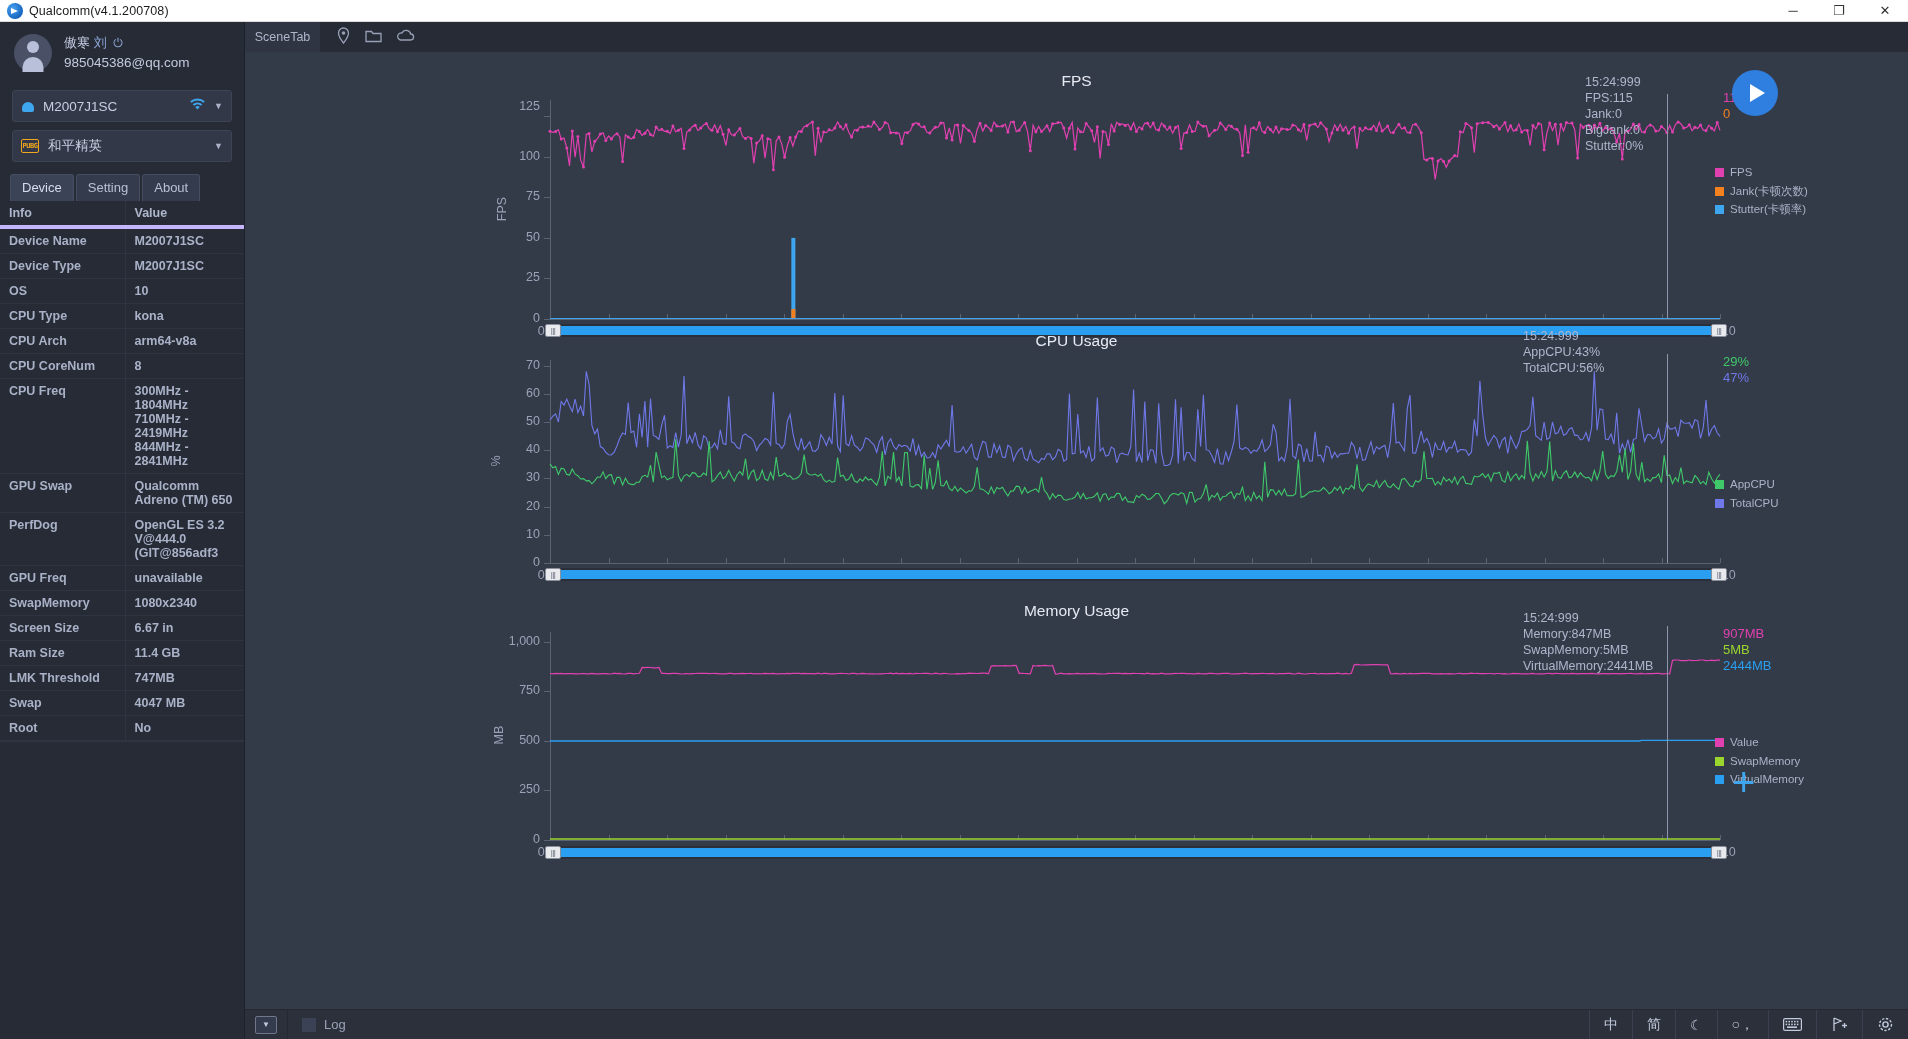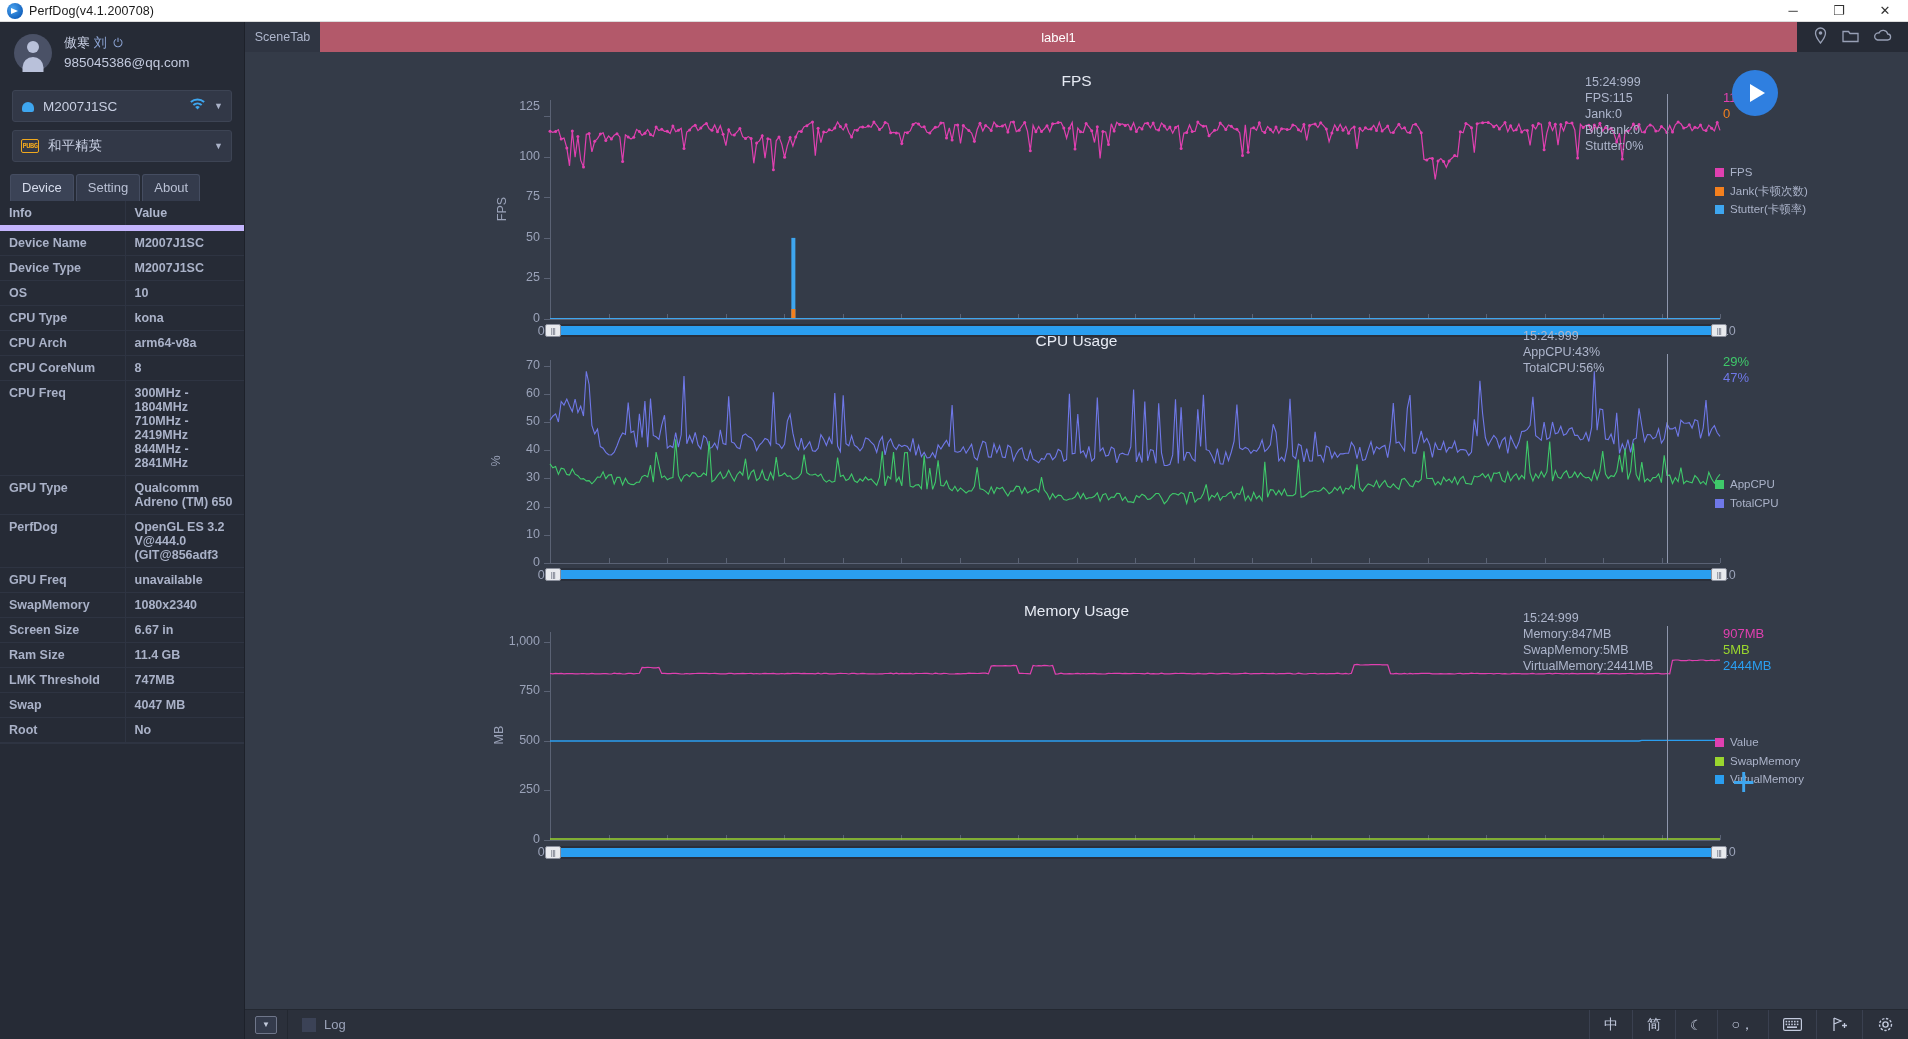--- a/index.html
+++ b/index.html
@@ -98,21 +98,21 @@
   .tab.active { background: #3b4356; color: #d6dcec; }
 
   table.info { width: 100%; border-collapse: collapse; font-size: 12.5px; }
   table.info th, table.info td {
     text-align: left; padding: 5px 0 5px 9px;
     border-bottom: 1px solid #2e3442; vertical-align: top;
   }
   table.info th { color: #aeb6cc; font-weight: bold; }
   table.info td.k { width: 125px; color: #a9b1c7; font-weight: bold; border-right: 1px solid #2e3442; }
   table.info td.v { color: #aab2c8; font-weight: bold; }
-  table.info tr.hdr th { background: #262b36; border-bottom: 6px solid #c4b5fd; }
+  table.info tr.hdr th { background: #262b36; border-bottom: 4px solid #c4b5fd; }
   table.info td.k { border-right: 1px solid #2e3442; }
   table.info th.k { width: 125px; border-right: 1px solid #2e3442; }
   .sb-fill { flex: 1 1 auto; border-top: 1px solid #2e3442; }
 
   
   #content { flex: 1 1 auto; display: flex; flex-direction: column; background: #2f3542; min-width: 0; }
 
   #scenebar { height: 30px; display: flex; align-items: stretch; background: #262b36; }
   #scenebar .scenetab {
     width: 75px; display: flex; align-items: center; justify-content: center;
@@ -183,21 +183,21 @@
   #statusbar .right .it {
     padding: 0 14px; height: 100%; display: flex; align-items: center;
     border-left: 1px solid #3a4050; font-size: 14px; color: #c3cade;
   }
 </style>
 </head>
 <body>
 
 <div id="titlebar">
   <div class="app-icon"></div>
-  <div class="title">PerfDog(v4.1.200708)</div>
+  <div class="title">Qualcomm(v4.1.200708)</div>
   <div class="wbtns">
     <div class="wbtn">─</div>
     <div class="wbtn">❐</div>
     <div class="wbtn close">✕</div>
   </div>
 </div>
 
 <div id="app">
 
   <div id="sidebar">
@@ -272,21 +272,21 @@
           </tr>
           <tr>
             <td class="k">CPU CoreNum</td>
             <td class="v">8</td>
           </tr>
           <tr>
             <td class="k">CPU Freq</td>
             <td class="v">300MHz - 1804MHz<br>710MHz - 2419MHz<br>844MHz - 2841MHz</td>
           </tr>
           <tr>
-            <td class="k">GPU Type</td>
+            <td class="k">GPU Swap</td>
             <td class="v">Qualcomm Adreno (TM) 650</td>
           </tr>
           <tr>
             <td class="k">PerfDog</td>
             <td class="v">OpenGL ES 3.2 V@444.0 (GIT@856adf3</td>
           </tr>
           <tr>
             <td class="k">GPU Freq</td>
             <td class="v">unavailable</td>
           </tr>
@@ -316,21 +316,20 @@
           </tr>
         </tbody>
     </table>
     <div class="sb-fill"></div>
   </div>
 
   <div id="content">
 
     <div id="scenebar">
       <div class="scenetab">SceneTab</div>
-      <div class="label1">label1</div>
       <div class="icons">
         <span>
           <svg width="15" height="17" viewBox="0 0 15 17">
               <path d="M7.5 1a5 5 0 0 0-5 5c0 3.8 5 10 5 10s5-6.2 5-10a5 5 0 0 0-5-5z" fill="none" stroke="#98a0b6" stroke-width="1.3"></path>
               <circle cx="7.5" cy="6" r="1.8" fill="#98a0b6"></circle>
             </svg>
         </span>
         <span>
           <svg width="17" height="15" viewBox="0 0 17 15">
               <path d="M1 3.5h5.5l1.5 2H16v8H1z" fill="none" stroke="#98a0b6" stroke-width="1.3"></path>

